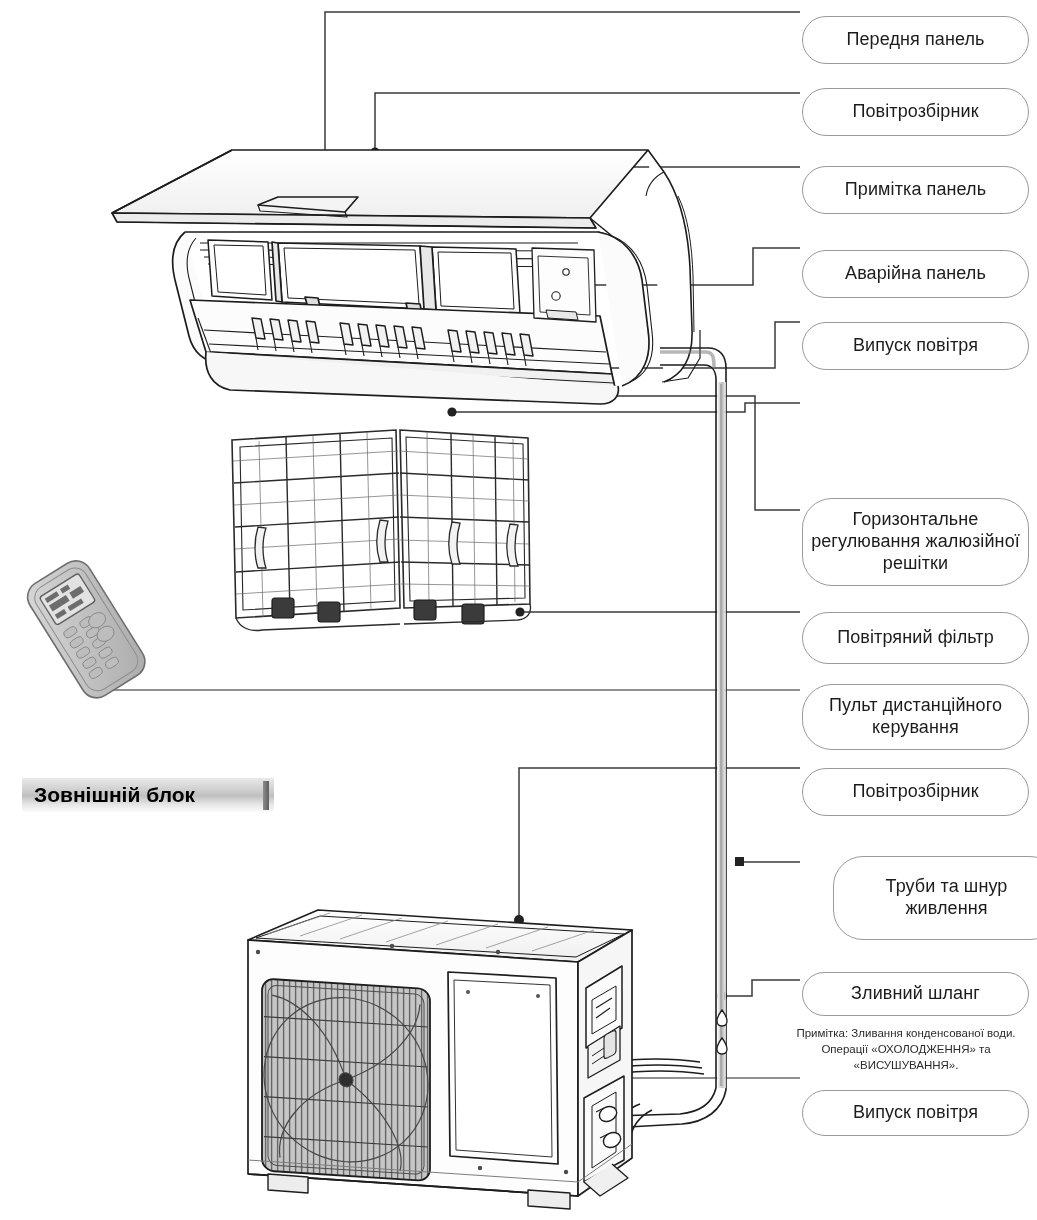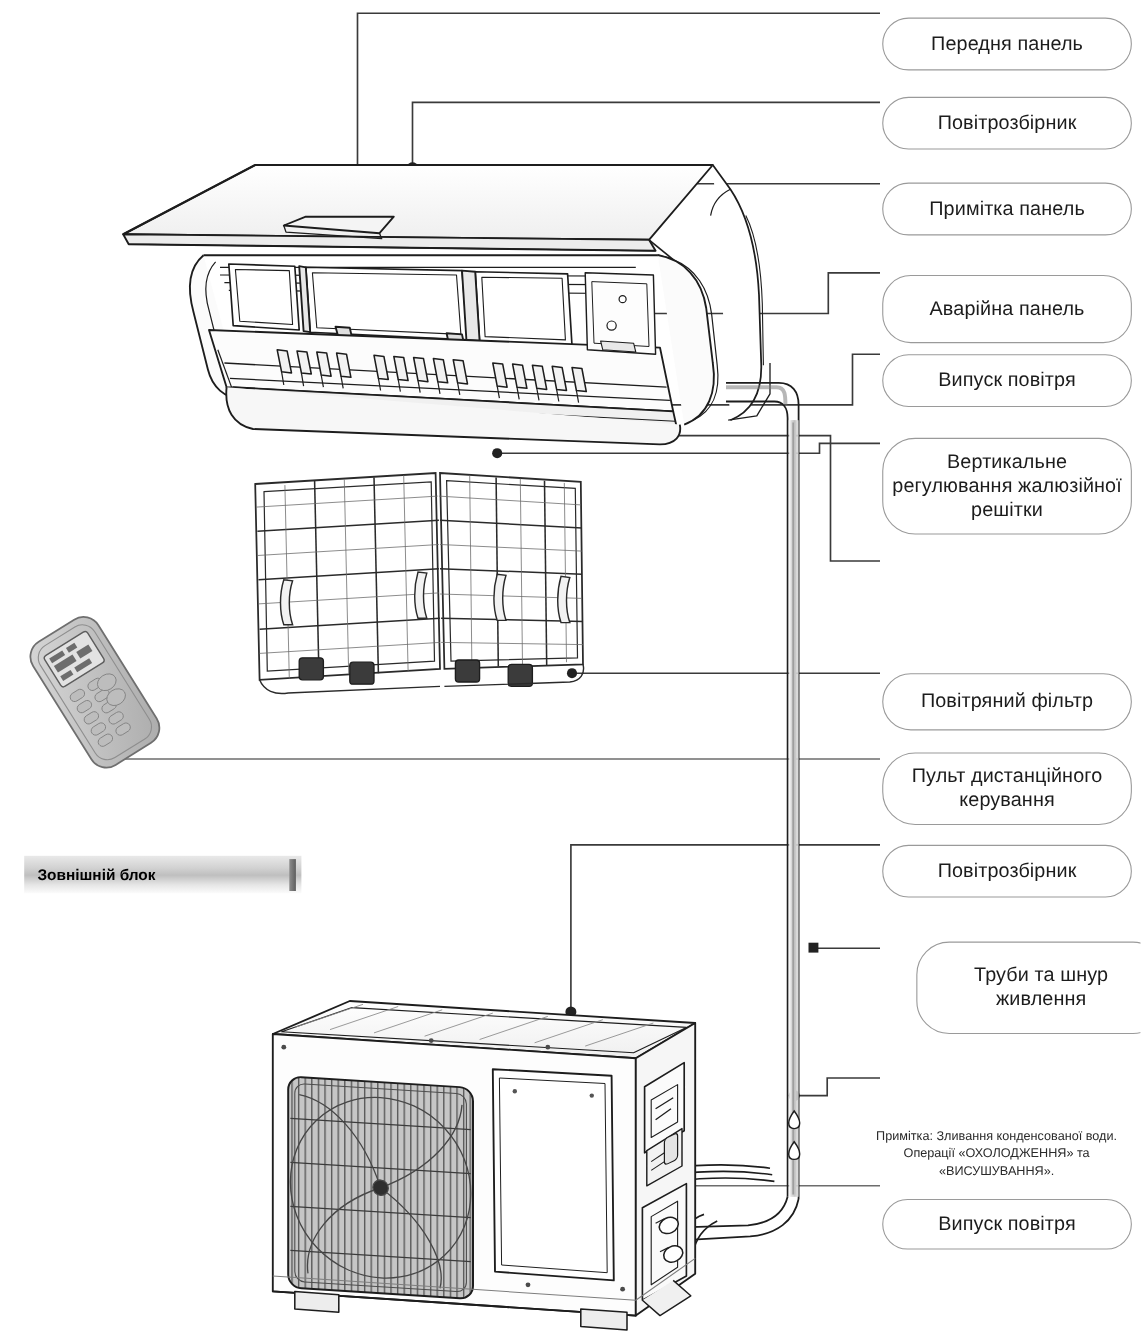--- a/index.html
+++ b/index.html
@@ -48,21 +48,21 @@
   
   #outdoor-banner {
     position: absolute;
     box-sizing: border-box;
     background: linear-gradient(to bottom, #e9e9e9 0%, #d2d2d2 32%, #bfbfbf 52%, #e6e6e6 78%, #fbfbfb 100%);
     display: flex;
     align-items: center;
   }
   #outdoor-banner .btxt {
     font-weight: bold;
-    font-size: 14px;
+    font-size: 21px;
     color: #000;
     padding-left: 12px;
     white-space: nowrap;
   }
   #outdoor-banner .endbar {
     position: absolute;
     right: 5px;
     top: 3px;
     bottom: 2px;
     width: 6px;
@@ -458,49 +458,52 @@
   </div>
 
   <div class="pill" style="left:802px; top:88px; width:227px; height:48px;">
     <span>Повітрозбірник</span>
   </div>
 
   <div class="pill" style="left:802px; top:166px; width:227px; height:48px;">
     <span>Примітка панель</span>
   </div>
 
-  <div class="pill" style="left:802px; top:250px; width:227px; height:62px;">
+  <div class="pill" style="left:802px; top:250px; width:227px; height:48px;">
     <span>Аварійна панель</span>
   </div>
 
   <div class="pill" style="left:802px; top:322px; width:227px; height:48px;">
     <span>Випуск повітря</span>
   </div>
 
-  <div class="pill three" style="left:802px; top:398px; width:227px; height:88px;">
-    <span>Вертикальне регулювання жалюзійної решітки</span>
-  </div>
-
+
+  <div class="pill three" style="left:802px; top:498px; width:227px; height:88px;">
+    <span>Горизонтальне регулювання жалюзійної решітки</span>
+  </div>
 
   <div class="pill" style="left:802px; top:612px; width:227px; height:52px;">
     <span>Повітряний фільтр</span>
   </div>
 
   <div class="pill two" style="left:802px; top:684px; width:227px; height:66px;">
     <span>Пульт дистанційного керування</span>
   </div>
 
   <div class="pill" style="left:802px; top:768px; width:227px; height:48px;">
     <span>Повітрозбірник</span>
   </div>
 
   <div class="pill two" style="left:802px; top:856px; width:227px; height:84px;margin-left:31px;">
     <span>Труби та шнур живлення</span>
   </div>
 
+  <div class="pill" style="left:802px; top:972px; width:227px; height:44px;">
+    <span>Зливний шланг</span>
+  </div>
 
   <div id="drain-note" style="left:790px; top:1026px;">Примітка: Зливання конденсованої води. Операції «ОХОЛОДЖЕННЯ» та «ВИСУШУВАННЯ».</div>
 
   <div class="pill" style="left:802px; top:1090px; width:227px; height:46px;">
     <span>Випуск повітря</span>
   </div>
 
 </div>
 
 </body></html>

